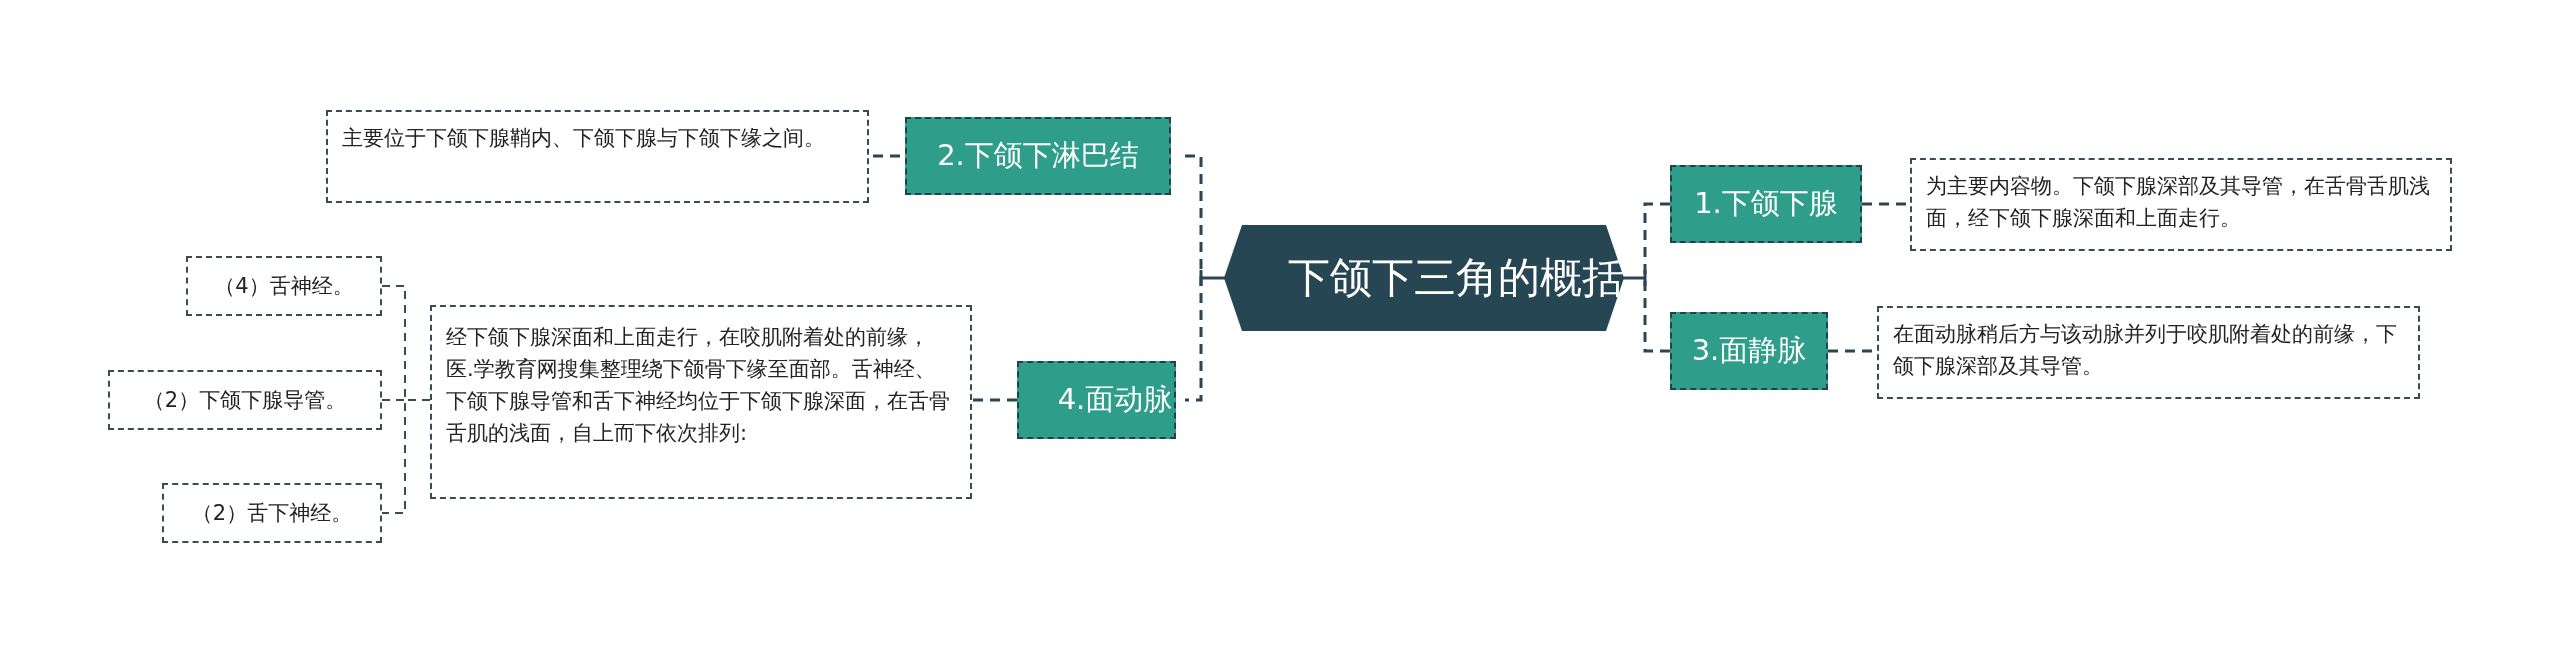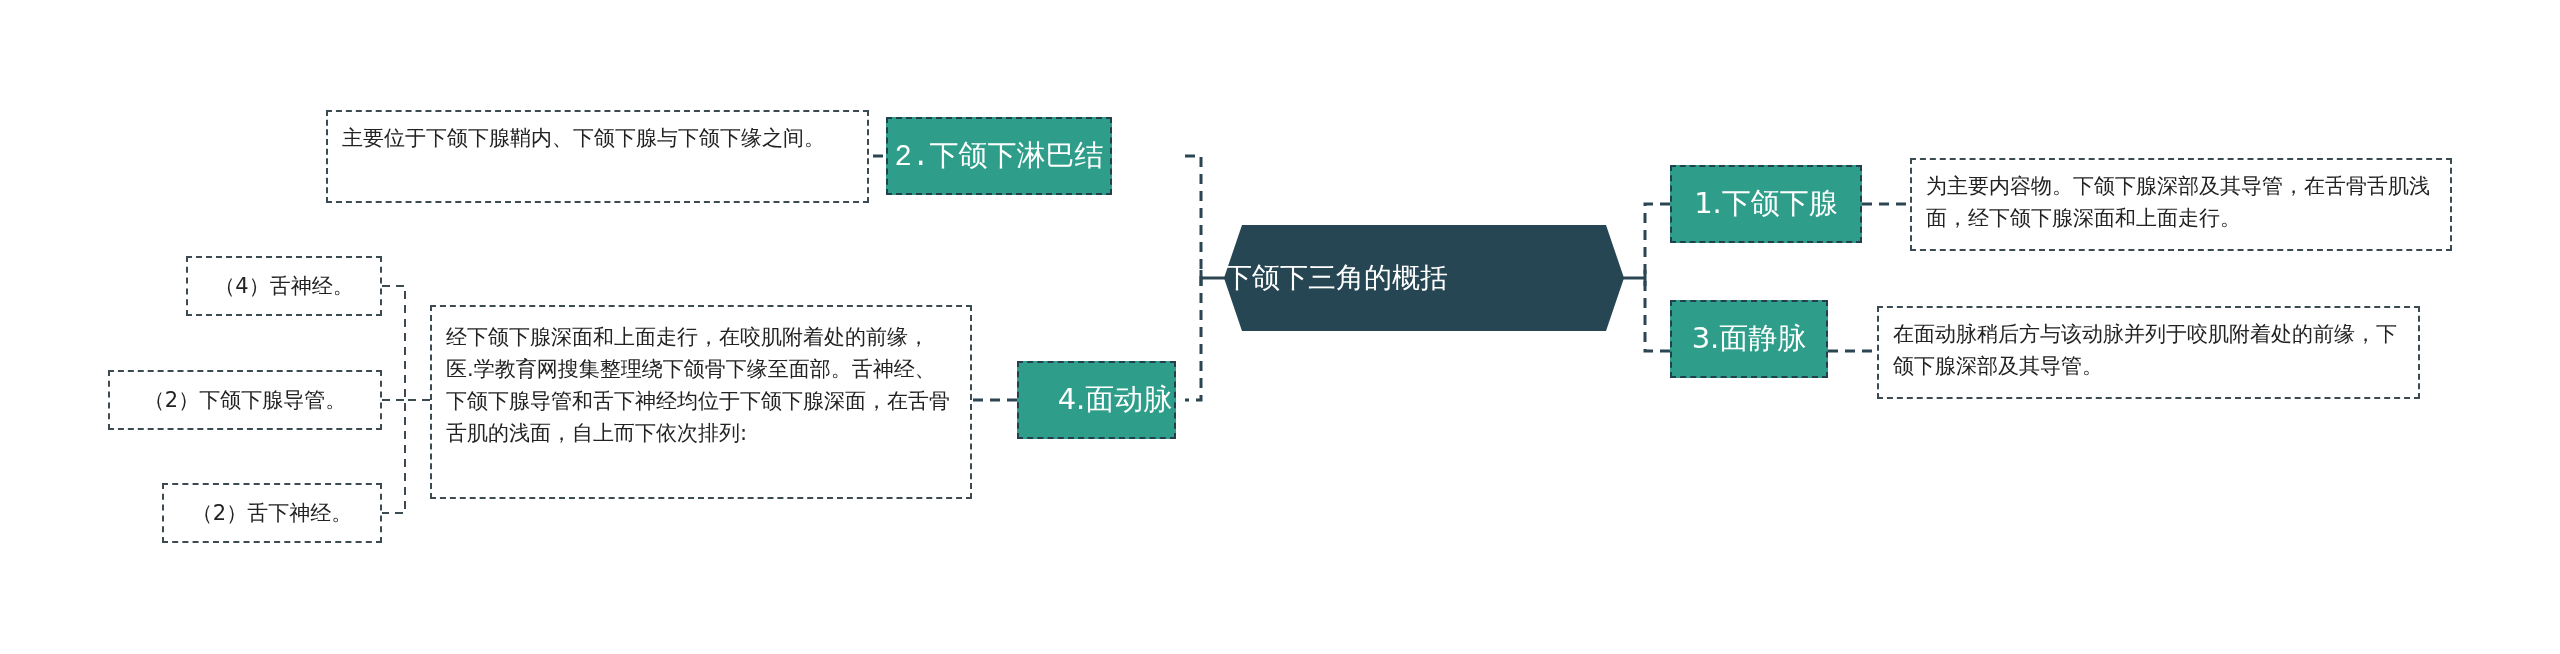--- a/index.html
+++ b/index.html
@@ -1,21 +1,21 @@
 <!DOCTYPE html>
 <html><head>
 <meta charset="utf-8">
 <style>
   html, body { margin: 0; padding: 0; background: #ffffff; }
   body { width: 2560px; height: 654px; position: relative; overflow: hidden;
          font-family: "DejaVu Sans", "Liberation Sans", sans-serif; }
   svg.lines { position: absolute; left: 0; top: 0; }
   .root { position: absolute; left: 1224px; top: 225px; width: 400px; height: 106px;
-          display: flex; align-items: center; justify-content: flex-start;
-          color: #ffffff; font-size: 28px; }
+          display: flex; align-items: center; justify-content: flex-end;
+          color: #ffffff; font-size: 42px; }
   .root-shape { position: absolute; left: 0; top: 0; }
   .root-label { position: relative; z-index: 1; white-space: nowrap; }
   .topic { position: absolute; box-sizing: border-box; background: #2e9e8a;
            border: 2px dashed #23404f; color: #ffffff; font-size: 29px;
            display: flex; align-items: center; justify-content: center; white-space: nowrap; }
   .desc { position: absolute; box-sizing: border-box; background: #ffffff;
           border: 2px dashed #3c4a52; color: #222222; font-size: 21px; line-height: 32px;
           padding: 10px 14px; }
   .sub { position: absolute; box-sizing: border-box; background: #ffffff;
          border: 2px dashed #3c4a52; color: #222222; font-size: 21px;
@@ -52,21 +52,21 @@
   </g>
 </svg>
 
 <div class="root">
   <svg class="root-shape" width="400" height="106" xmlns="http://www.w3.org/2000/svg">
     <polygon points="18,0 382,0 400,53 382,106 18,106 0,53" fill="#264653"></polygon>
   </svg>
   <span class="root-label">下颌下三角的概括</span>
 </div>
 
-<div class="topic" style="left:886px; top:117px; width:226px; height:78px;font-family:Liberation Mono, monospace;">
+<div class="topic" style="left:905px; top:117px; width:266px; height:78px;">
   <span>2.下颌下淋巴结</span>
 </div>
 <div class="desc" style="left:326px; top:110px; width:543px; height:93px;">
   <span>主要位于下颌下腺鞘内、下颌下腺与下颌下缘之间。</span>
 </div>
 
 <div class="topic" style="left:1017px; top:361px; width:159px; height:78px;padding-left:37px;">
   <span>4.面动脉</span>
 </div>
 <div class="desc" style="left:430px; top:305px; width:542px; height:194px; padding-top:14px;">
@@ -83,18 +83,18 @@
   <span>（2）舌下神经。</span>
 </div>
 
 <div class="topic" style="left:1670px; top:165px; width:192px; height:78px;">
   <span>1.下颌下腺</span>
 </div>
 <div class="desc" style="left:1910px; top:158px; width:542px; height:93px;">
   <span>为主要内容物。下颌下腺深部及其导管，在舌骨舌肌浅面，经下颌下腺深面和上面走行。</span>
 </div>
 
-<div class="topic" style="left:1670px; top:300px; width:158px; height:78px;">
+<div class="topic" style="left:1670px; top:312px; width:158px; height:78px;">
   <span>3.面静脉</span>
 </div>
 <div class="desc" style="left:1877px; top:306px; width:543px; height:93px;">
   <span>在面动脉稍后方与该动脉并列于咬肌附着处的前缘，下颌下腺深部及其导管。</span>
 </div>
 
 </body></html>

